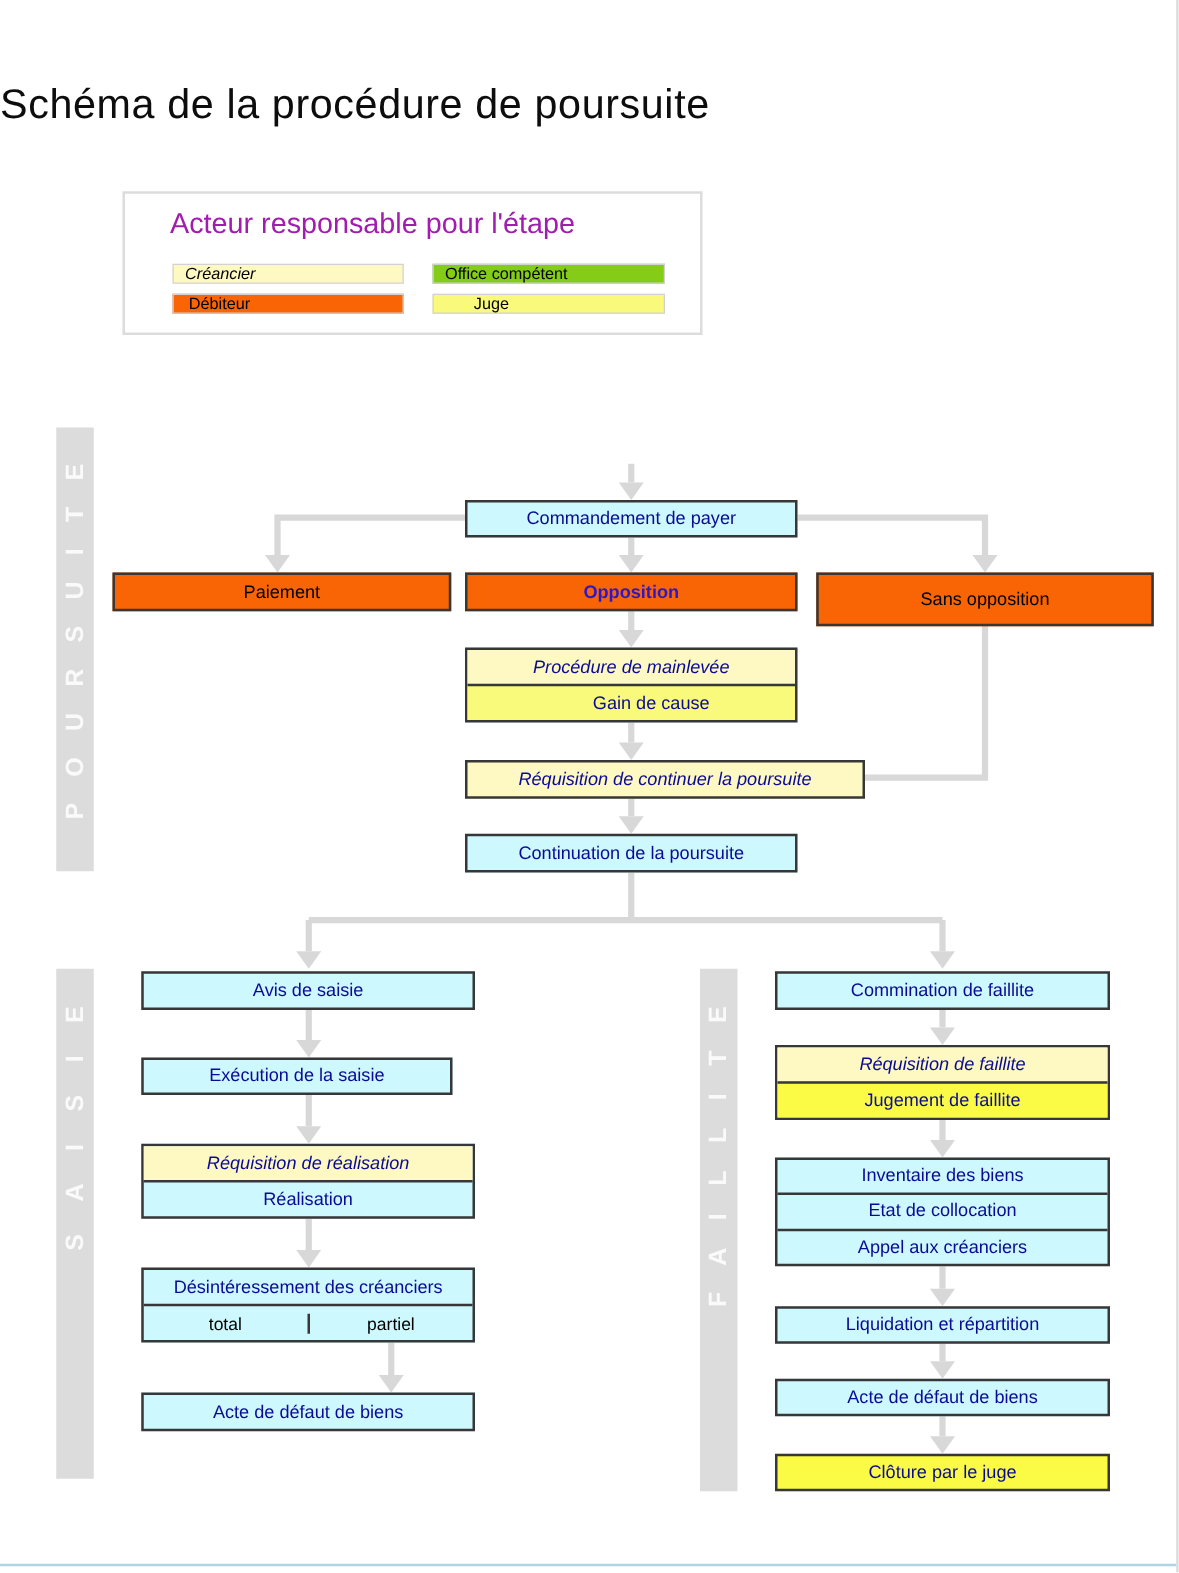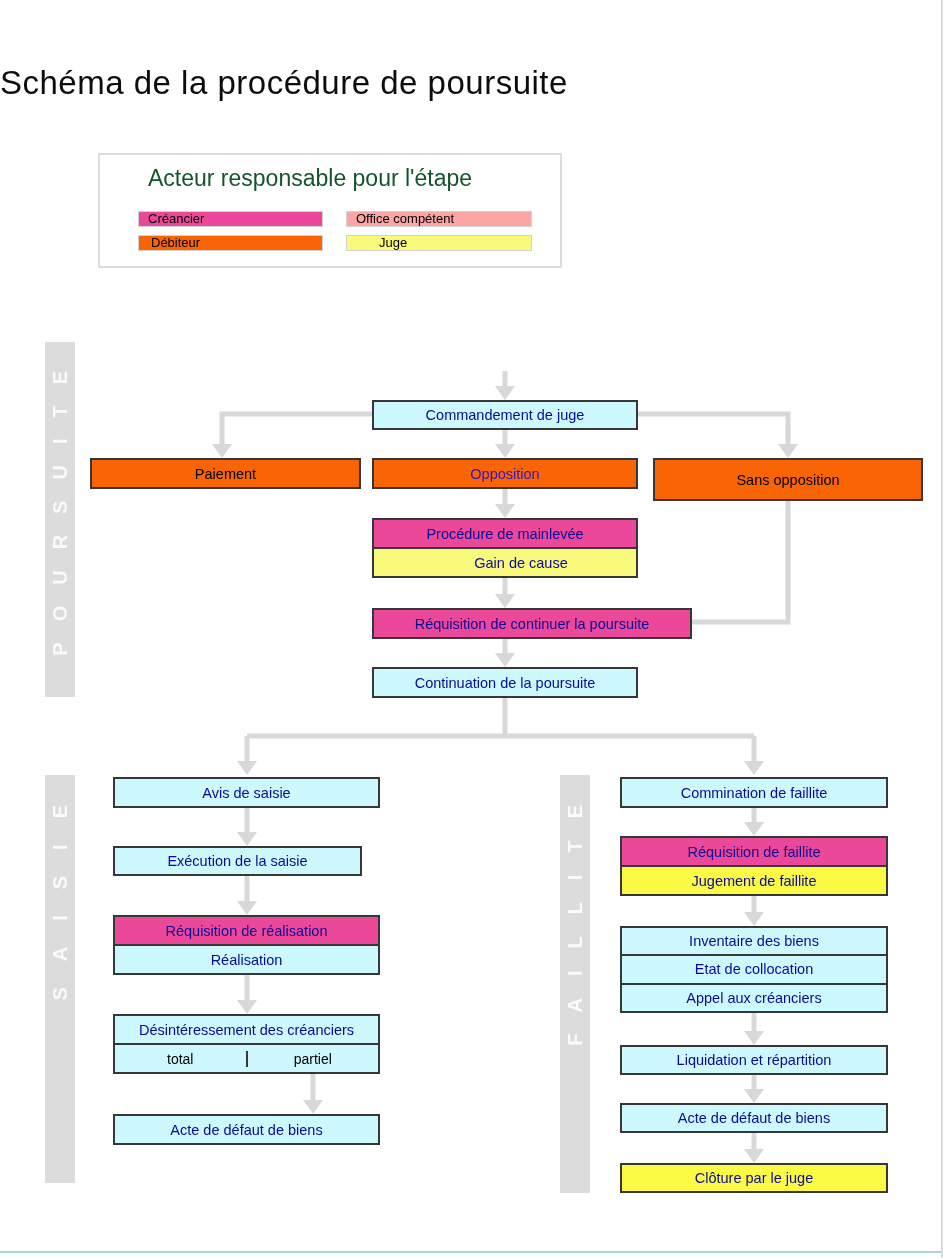--- a/index.html
+++ b/index.html
@@ -8,21 +8,21 @@
     font-family:"Liberation Sans","DejaVu Sans",sans-serif;
     border-right:2px solid #dadada;box-sizing:border-box;
   }
   .title{
     position:absolute;left:0;top:64px;width:943px;text-align:left;
     font-size:33px;font-weight:400;color:#0d0d0d;letter-spacing:0.5px;margin:0;
   }
   
   .legend{position:absolute;left:98px;top:153px;width:464px;height:115px;
     border:2px solid #dcdcdc;box-sizing:border-box;background:#ffffff;}
-  .legend-title{position:absolute;left:36px;top:10px;font-size:23px;color:#14532d;font-weight:400;margin-left:12px;}
+  .legend-title{position:absolute;left:36px;top:10px;font-size:23px;color:#a21caf;font-weight:400;}
   .swatch{position:absolute;height:16px;box-sizing:border-box;border:1px solid #d2d2d2;
     font-size:13px;color:#000;line-height:14px;padding-left:9px;white-space:nowrap;}
   .sw-a{left:38px;top:56px;width:185px;}
   .sw-b{left:246px;top:56px;width:186px;}
   .sw-c{left:38px;top:80px;width:185px;padding-left:12px;}
   .sw-d{left:246px;top:80px;width:186px;}
   
   .band{position:absolute;width:30px;background:#dcdcdc;z-index:1;}
   .band-poursuite{left:45px;top:342px;height:355px;}
   .band-saisie{left:45px;top:775px;height:408px;}
@@ -42,26 +42,26 @@
   .node{display:flex;align-items:center;justify-content:center;
     font-size:14.5px;color:#0a0a96;background:#ccf8fe;white-space:nowrap;}
   .combo{display:flex;flex-direction:column;background:#ccf8fe;}
   .combo .row{flex:1;display:flex;align-items:center;justify-content:center;
     font-size:14.5px;color:#0a0a96;border-top:2px solid #373737;white-space:nowrap;}
   .combo .row:first-child{border-top:none;}
   .split{flex-direction:row !important;}
   .split .cell{flex:1;display:flex;align-items:center;justify-content:center;
     font-size:14px;color:#000;}
   .split .cell:first-child{border-right:2px solid #373737;}
-  .bg-green{background:#ec4899;}
+  .bg-green{background:#fef9c3;font-style:italic;}
   .bg-orange{background:#f96505;}
   .bg-yellow{background:#f9f97c;padding-left:32px;}
   .bg-bright{background:#fbfb45;}
   .txt-black{color:#000;}
-  .txt-violet{color:#2d17c8;}
+  .txt-violet{color:#2d17c8;font-weight:bold;}
   
   .n-reqpour{left:372px;top:341px;width:266px;height:30px;}
   .n-cmd{left:372px;top:400px;width:266px;height:30px;}
   .n-paie{left:90px;top:458px;width:271px;height:31px;}
   .n-opp{left:372px;top:458px;width:266px;height:31px;}
   .n-sans{left:653px;top:458px;width:270px;height:43px;}
   .c-mainlevee{left:372px;top:518px;width:266px;height:60px;}
   .n-reqcont{left:372px;top:608px;width:320px;height:31px;}
   .n-cont{left:372px;top:667px;width:266px;height:31px;}
   
@@ -83,21 +83,21 @@
 </head>
 <body>
 
 <div class="page">
 
   <h1 class="title">Schéma de la procédure de poursuite</h1>
 
   <div class="legend">
     <div class="legend-title">Acteur responsable pour l'étape</div>
     <div class="swatch sw-a bg-green">Créancier</div>
-    <div class="swatch sw-b" style="background:#fca5a5">Office compétent</div>
+    <div class="swatch sw-b" style="background:#84cc16">Office compétent</div>
     <div class="swatch sw-c bg-orange">Débiteur</div>
     <div class="swatch sw-d bg-yellow">Juge</div>
   </div>
 
   <div class="band band-poursuite">
     <span class="vlabel">POURSUITE</span>
   </div>
   <div class="band band-saisie">
     <span class="vlabel">SAISIE</span>
   </div>
@@ -152,21 +152,21 @@
       <polygon points="237,1000 257,1000 247,1014"></polygon>
       <polygon points="303,1100 323,1100 313,1114"></polygon>
       <polygon points="744,822 764,822 754,836"></polygon>
       <polygon points="744,912 764,912 754,926"></polygon>
       <polygon points="744,1031 764,1031 754,1045"></polygon>
       <polygon points="744,1089 764,1089 754,1103"></polygon>
       <polygon points="744,1149 764,1149 754,1163"></polygon>
     </g>
   </svg>
 
-  <div class="node n-cmd">Commandement de juge</div>
+  <div class="node n-cmd">Commandement de payer</div>
   <div class="node n-paie bg-orange txt-black">Paiement</div>
   <div class="node n-opp bg-orange txt-violet">Opposition</div>
   <div class="node n-sans bg-orange txt-black">Sans opposition</div>
   <div class="combo c-mainlevee">
     <div class="row bg-green">Procédure de mainlevée</div>
     <div class="row bg-yellow">Gain de cause</div>
   </div>
   <div class="node n-reqcont bg-green">Réquisition de continuer la poursuite</div>
   <div class="node n-cont">Continuation de la poursuite</div>
 

